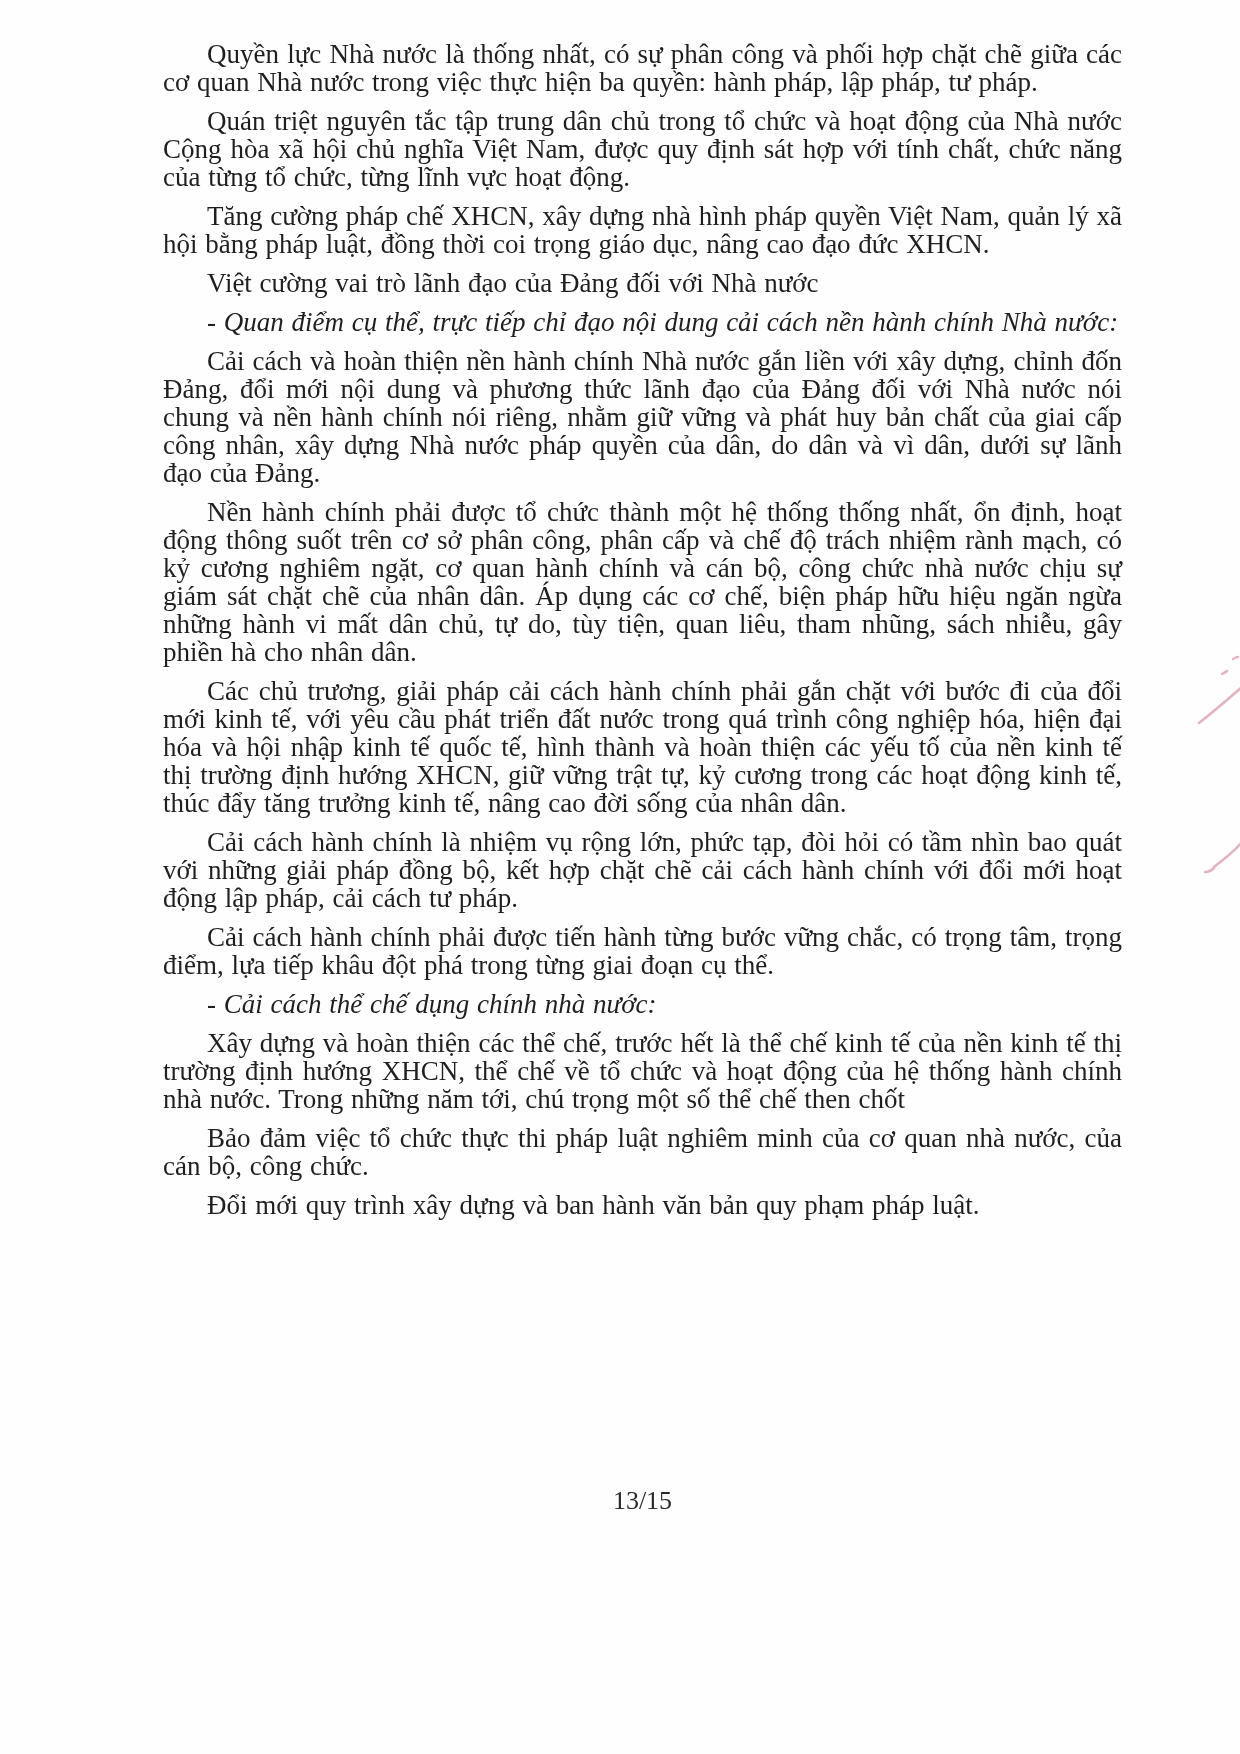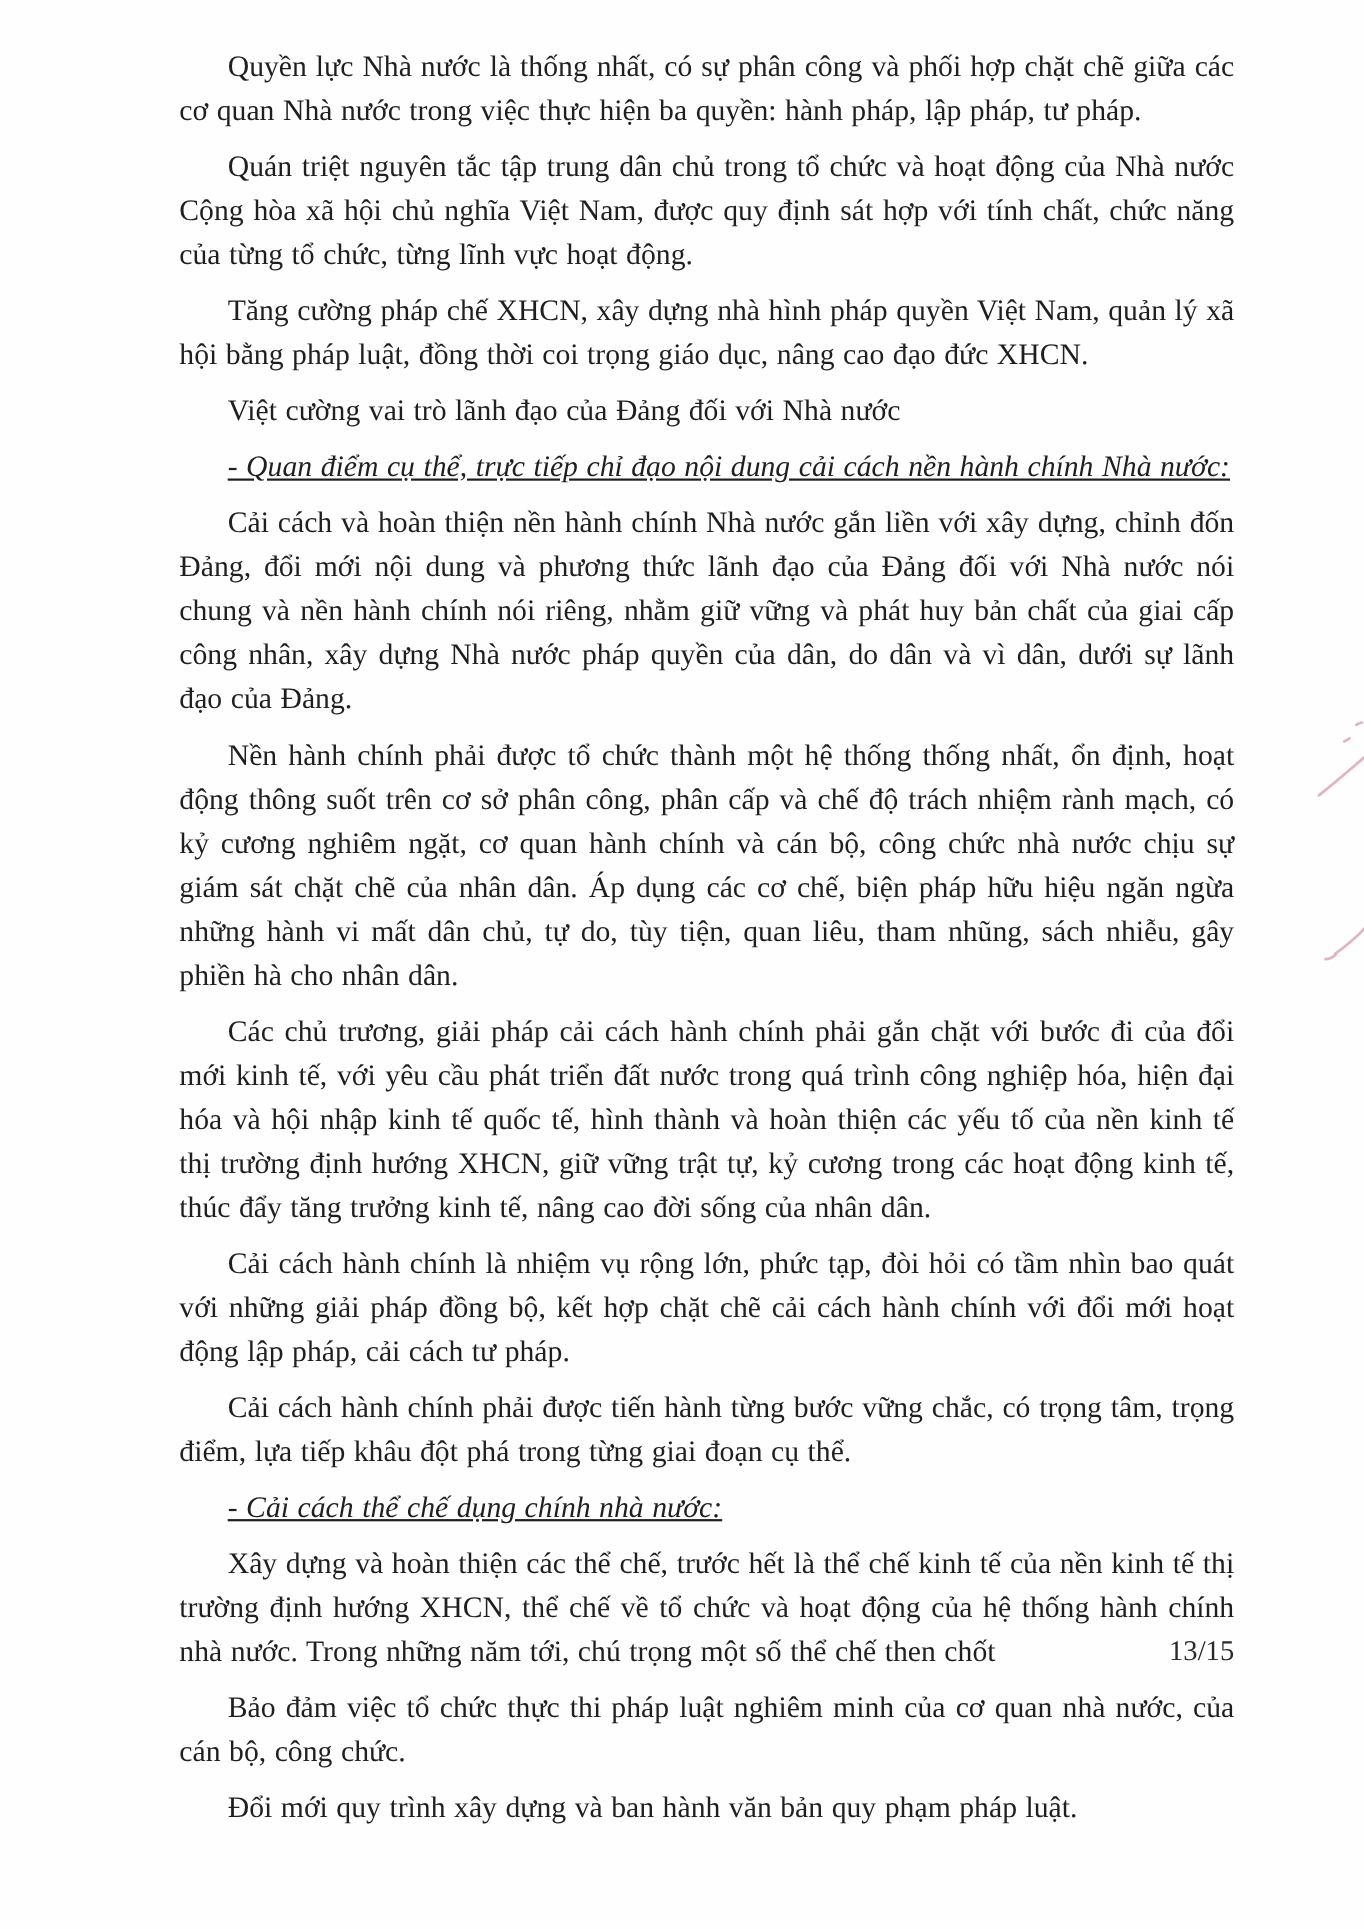--- a/index.html
+++ b/index.html
@@ -22,35 +22,34 @@
   }
   .text-column {
     position: absolute;
     top: 40px;
     left: 163px;
     width: 959px;
   }
   .para {
     margin: 0 0 11px 0;
     font-size: 27px;
-    line-height: 40px;
+    line-height: 28px;
     text-align: justify;
     text-indent: 44px;
     word-spacing: 1px;
   }
   .para.italic {
     font-style: italic;
-    text-decoration: underline;
   }
   .page-number {
     position: absolute;
     top: 1486px;
     left: 163px;
     width: 959px;
-    text-align: right;
+    text-align: center;
     font-size: 26px;
     color: #2a2a2a;
   }
   .pen-marks {
     position: absolute;
     inset: 0;
     width: 1240px;
     height: 1754px;
     pointer-events: none;
   }

